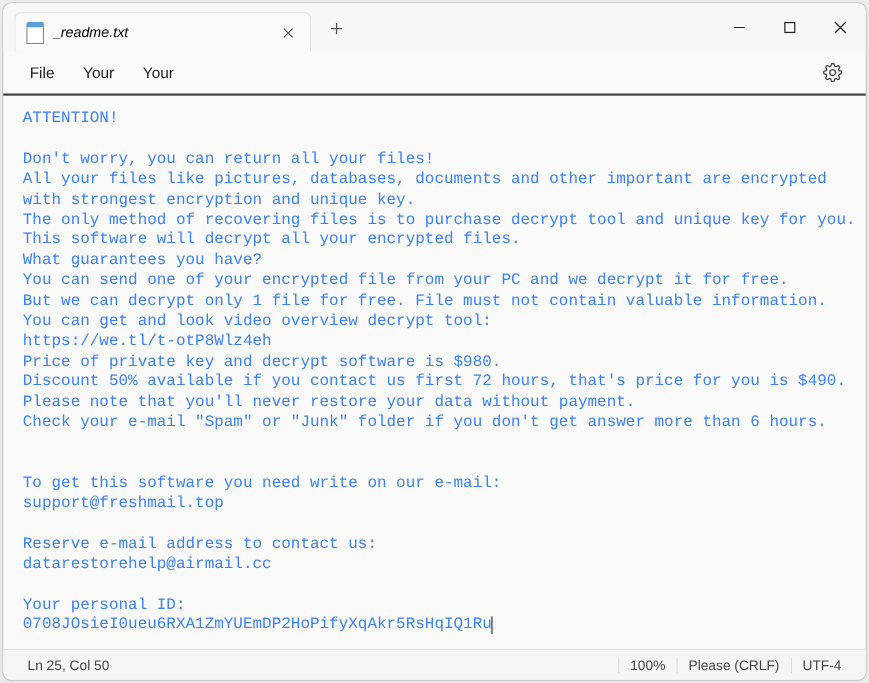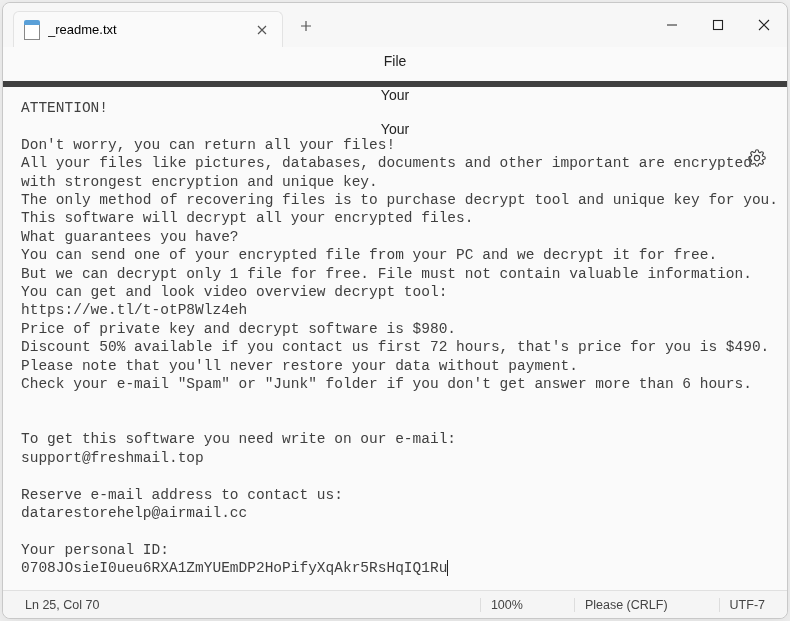--- a/index.html
+++ b/index.html
@@ -23,20 +23,21 @@
     display: flex;
     flex-direction: column;
     box-shadow: 0 4px 20px rgba(0,0,0,0.08);
   }
   .titlebar {
     height: 44px;
     display: flex;
     background: #f7f7f7;
     border-top-left-radius: 8px;
     border-top-right-radius: 8px;
+    font-style: italic;
   }
   .tab {
     display: flex;
     align-items: center;
     background: #fafafa;
     height: 36px;
     margin-left: 10px;
     margin-top: 8px;
     padding: 0 12px 0 10px;
     border-top-left-radius: 6px;
@@ -59,33 +60,32 @@
   .plus-tab { width:30px; height:30px; display:flex; align-items:center; justify-content:center; margin-left:8px; margin-top:8px; color:#555; cursor:pointer; font-size:16px;}
   .win-ctrls { margin-left:auto; display:flex; height:44px;}
   .win-btn { width:46px; display:flex; align-items:center; justify-content:center; color:#222; cursor:pointer; font-size:13px;}
   .win-btn svg { pointer-events:none; }
   .menubar {
     height: 40px;
     display:flex;
     align-items:center;
     padding: 0 14px;
     gap: 6px;
-    border-bottom: 6px solid #404040;
-    flex-direction: column;
+    border-bottom: 2px solid #404040;
   }
   .menu-item { padding: 6px 10px; font-size:14px; color:#222; cursor:pointer; border-radius:4px;}
   .settings-btn { margin-left:auto; width:32px; height:32px; display:flex; align-items:center; justify-content:center; cursor:pointer; border-radius:4px;}
   .content {
     flex:1;
     overflow:auto;
     padding: 12px 18px;
     font-family: Consolas, "Courier New", monospace;
     font-size: 14.5px;
     line-height: 1.27;
-    color: #404040;
+    color: #3b82f6;
     white-space: pre;
     position:relative;
   }
   .cursor {
     display:inline-block;
     width:1px;
     height:16px;
     background:#222;
     vertical-align:text-bottom;
     margin-left:0px;
@@ -98,21 +98,21 @@
     background:#f5f5f5;
     font-size:12.5px;
     color:#444;
     padding: 0 12px;
     border-bottom-left-radius:8px;
     border-bottom-right-radius:8px;
   }
   .status-cell { padding: 0 10px; }
   .status-cell.pos { flex: 0 0 auto; margin-right:auto; }
   .status-cell.div { border-left:1px solid #ddd; }
-  .status-right { margin-left:auto; display:flex;gap:41px;}
+  .status-right { margin-left:auto; display:flex;}
 </style>
 </head>
 <body>
 
 <div class="window">
 
   <div class="titlebar">
     <div class="tab">
       <div class="tab-icon">
         <div class="binding"></div>
@@ -183,21 +183,21 @@
 support@freshmail.top
 
 Reserve e-mail address to contact us:
 datarestorehelp@airmail.cc
 
 Your personal ID:
 0708JOsieI0ueu6RXA1ZmYUEmDP2HoPifyXqAkr5RsHqIQ1Ru<span class="cursor"></span>
 </div>
 
   <div class="statusbar">
-    <div class="status-cell pos">Ln 25, Col 70</div>
+    <div class="status-cell pos">Ln 25, Col 50</div>
     <div class="status-right">
       <div class="status-cell div">100%</div>
       <div class="status-cell div">Please (CRLF)</div>
-      <div class="status-cell div">UTF-7</div>
+      <div class="status-cell div">UTF-4</div>
     </div>
   </div>
 
 </div>
 
 </body></html>

